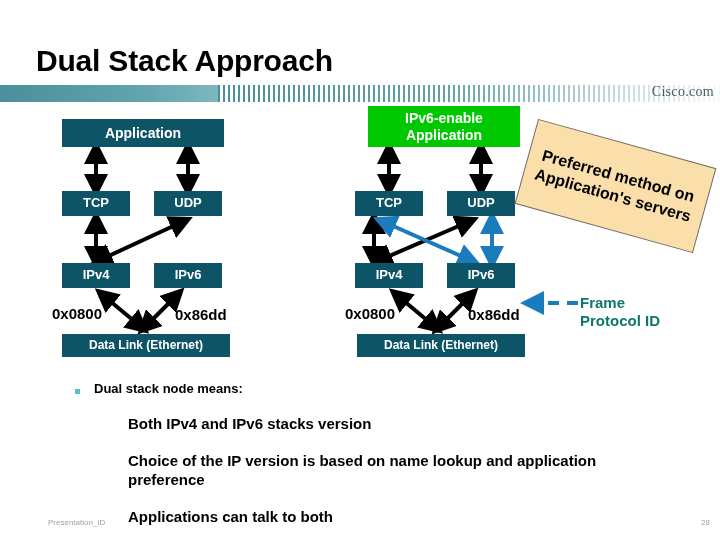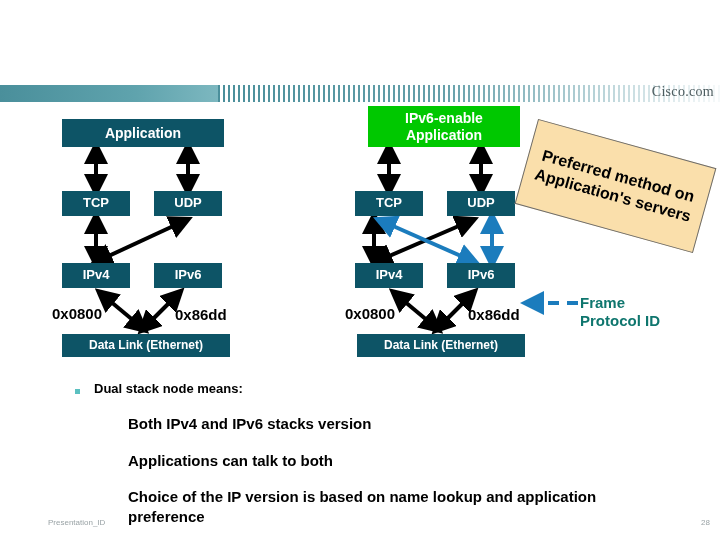--- a/index.html
+++ b/index.html
@@ -170,20 +170,21 @@
     right: 10px; bottom: 13px;
     font-size: 8px;
     color: #9aa3a6;
   }
 </style>
 </head>
 <body>
 
 <div id="slide">
 
+  <div id="title">Dual Stack Approach</div>
 
   <div id="banner">
     <div id="banner-solid"></div>
     <div id="banner-stripes"></div>
     <div id="banner-fade"></div>
   </div>
   <div id="cisco-mark">Cisco.com</div>
 
   <svg id="arrows" viewBox="0 0 720 540">
     <defs>
@@ -267,20 +268,20 @@
   <div id="callout">Preferred method on Application's servers</div>
 
   <div id="frame-label">
     <div>Frame</div>
     <div>Protocol ID</div>
   </div>
 
   <div id="bullets">
     <div class="b1">Dual stack node means:</div>
     <div class="b2">Both IPv4 and IPv6 stacks version</div>
+    <div class="b2">Choice of the IP version is based on name lookup and application preference</div>
     <div class="b2">Applications can talk to both</div>
-    <div class="b2">Choice of the IP version is based on name lookup and application preference</div>
   </div>
 
   <div id="footer-left">Presentation_ID</div>
   <div id="footer-right">28</div>
 
 </div>
 
 </body></html>

